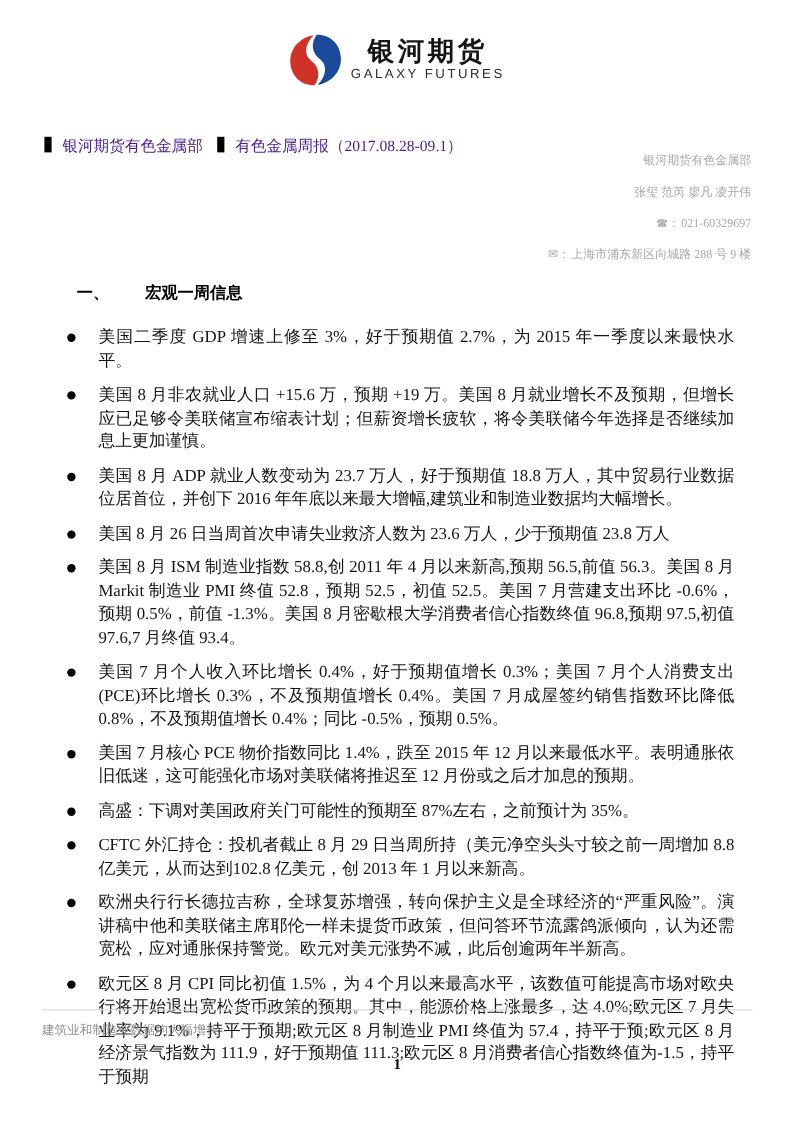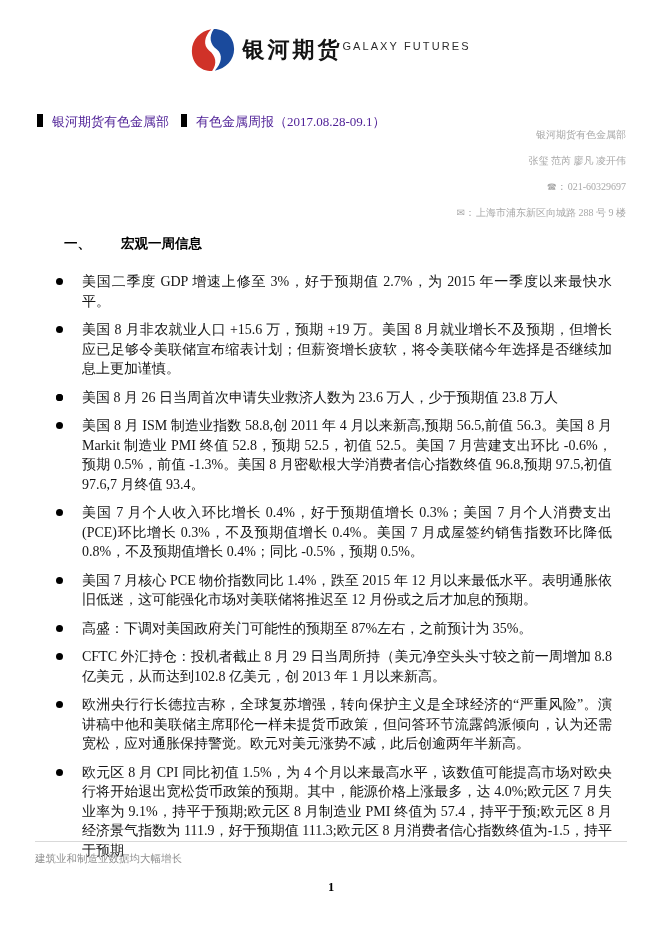--- a/index.html
+++ b/index.html
@@ -16,21 +16,21 @@
   
   .logo {
     position: absolute;
     top: 28px; left: 0; right: 0;
     display: flex;
     justify-content: center;
     align-items: center;
     gap: 7px;
   }
   .logo-icon { width: 44px; height: 44px; display: block; }
-  .logo-text { display: flex; flex-direction: row; line-height: 1.05; }
+  .logo-text { display: flex; flex-direction: column; line-height: 1.05; align-items: center; }
   .logo-cn {
     font-family: "Liberation Sans", "DejaVu Sans", sans-serif;
     font-size: 22px; font-weight: bold; color: #141414; letter-spacing: 3px;
   }
   .logo-en {
     font-family: Liberation Sans, sans-serif;
     font-size: 11px; color: #2c2c2c; letter-spacing: 2.1px; margin-top: 3px;
   }
 
   
@@ -148,21 +148,21 @@
     </div>
   </div>
 
   <div class="section-heading">
     <span class="section-number">一、</span><span>宏观一周信息</span>
   </div>
 
   <ul class="bullets">
     <li><span class="bullet-dot"></span><span>美国二季度 GDP 增速上修至 3%，好于预期值 2.7%，为 2015 年一季度以来最快水平。</span></li>
     <li><span class="bullet-dot"></span><span>美国 8 月非农就业人口 +15.6 万，预期 +19 万。美国 8 月就业增长不及预期，但增长应已足够令美联储宣布缩表计划；但薪资增长疲软，将令美联储今年选择是否继续加息上更加谨慎。</span></li>
-    <li><span class="bullet-dot"></span></li>
+    <li><span class="bullet-dot"></span><span>美国 8 月 ADP 就业人数变动为 23.7 万人，好于预期值 18.8 万人，其中贸易行业数据位居首位，并创下 2016 年年底以来最大增幅,建筑业和制造业数据均大幅增长。</span></li>
     <li><span class="bullet-dot"></span><span>美国 8 月 26 日当周首次申请失业救济人数为 23.6 万人，少于预期值 23.8 万人</span></li>
     <li><span class="bullet-dot"></span><span>美国 8 月 ISM 制造业指数 58.8,创 2011 年 4 月以来新高,预期 56.5,前值 56.3。美国 8 月 Markit 制造业 PMI 终值 52.8，预期 52.5，初值 52.5。美国 7 月营建支出环比 -0.6%，预期 0.5%，前值 -1.3%。美国 8 月密歇根大学消费者信心指数终值 96.8,预期 97.5,初值 97.6,7 月终值 93.4。</span></li>
     <li><span class="bullet-dot"></span><span>美国 7 月个人收入环比增长 0.4%，好于预期值增长 0.3%；美国 7 月个人消费支出(PCE)环比增长 0.3%，不及预期值增长 0.4%。美国 7 月成屋签约销售指数环比降低 0.8%，不及预期值增长 0.4%；同比 -0.5%，预期 0.5%。</span></li>
     <li><span class="bullet-dot"></span><span>美国 7 月核心 PCE 物价指数同比 1.4%，跌至 2015 年 12 月以来最低水平。表明通胀依旧低迷，这可能强化市场对美联储将推迟至 12 月份或之后才加息的预期。</span></li>
     <li><span class="bullet-dot"></span><span>高盛：下调对美国政府关门可能性的预期至 87%左右，之前预计为 35%。</span></li>
     <li><span class="bullet-dot"></span><span>CFTC 外汇持仓：投机者截止 8 月 29 日当周所持（美元净空头头寸较之前一周增加 8.8 亿美元，从而达到102.8 亿美元，创 2013 年 1 月以来新高。</span></li>
     <li><span class="bullet-dot"></span><span>欧洲央行行长德拉吉称，全球复苏增强，转向保护主义是全球经济的“严重风险”。演讲稿中他和美联储主席耶伦一样未提货币政策，但问答环节流露鸽派倾向，认为还需宽松，应对通胀保持警觉。欧元对美元涨势不减，此后创逾两年半新高。</span></li>
     <li><span class="bullet-dot"></span><span>欧元区 8 月 CPI 同比初值 1.5%，为 4 个月以来最高水平，该数值可能提高市场对欧央行将开始退出宽松货币政策的预期。其中，能源价格上涨最多，达 4.0%;欧元区 7 月失业率为 9.1%，持平于预期;欧元区 8 月制造业 PMI 终值为 57.4，持平于预;欧元区 8 月经济景气指数为 111.9，好于预期值 111.3;欧元区 8 月消费者信心指数终值为-1.5，持平于预期</span></li>
   </ul>
 

